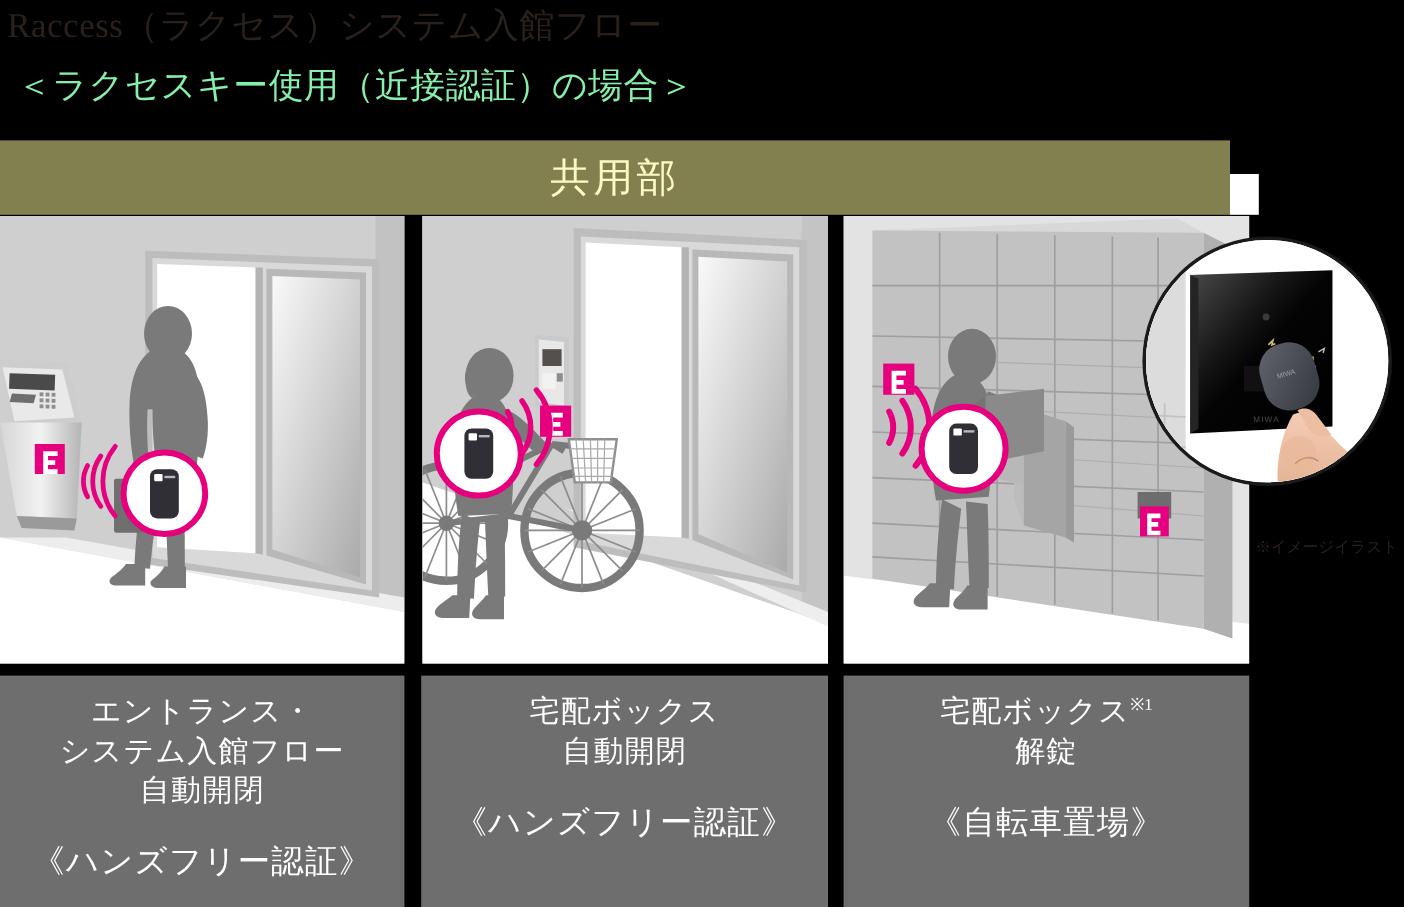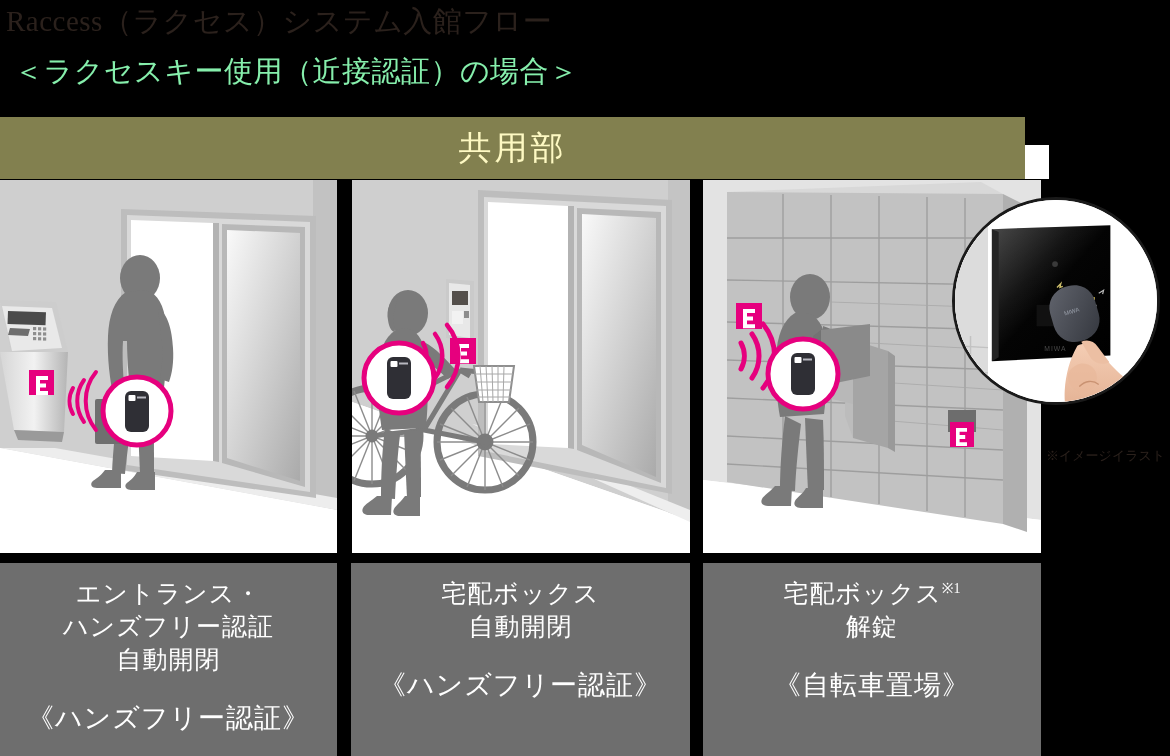--- a/index.html
+++ b/index.html
@@ -413,21 +413,21 @@
         <path d="M130 146 c6 -3 13 -1 17 5 l12 16 c-6 3 -14 2 -19 -4 z" fill="#ecbfa3"></path>
         <path d="M118 176 c6 -8 15 -10 22 -5 c6 4 8 13 4 20 c-5 8 -16 9 -22 3 c-6 -5 -7 -13 -4 -18 z" fill="#e8b89b" opacity=".75"></path>
         <path d="M128 192 c6 -6 14 -7 20 -2" stroke="#c99272" stroke-width="1.4" fill="none"></path>
       </g>
     </svg>
   </div>
   <div class="inset-caption">※イメージイラスト</div>
 
   <div class="card card-1">
     <div class="card-line">エントランス・</div>
-    <div class="card-line">ハンズフリー認証</div>
+    <div class="card-line">システム入館フロー</div>
     <div class="card-line">自動開閉</div>
     <div class="card-mode">《ハンズフリー認証》</div>
   </div>
 
   <div class="card card-2">
     <div class="card-line">宅配ボックス</div>
     <div class="card-line">自動開閉</div>
     <div class="card-mode">《ハンズフリー認証》</div>
   </div>
 

